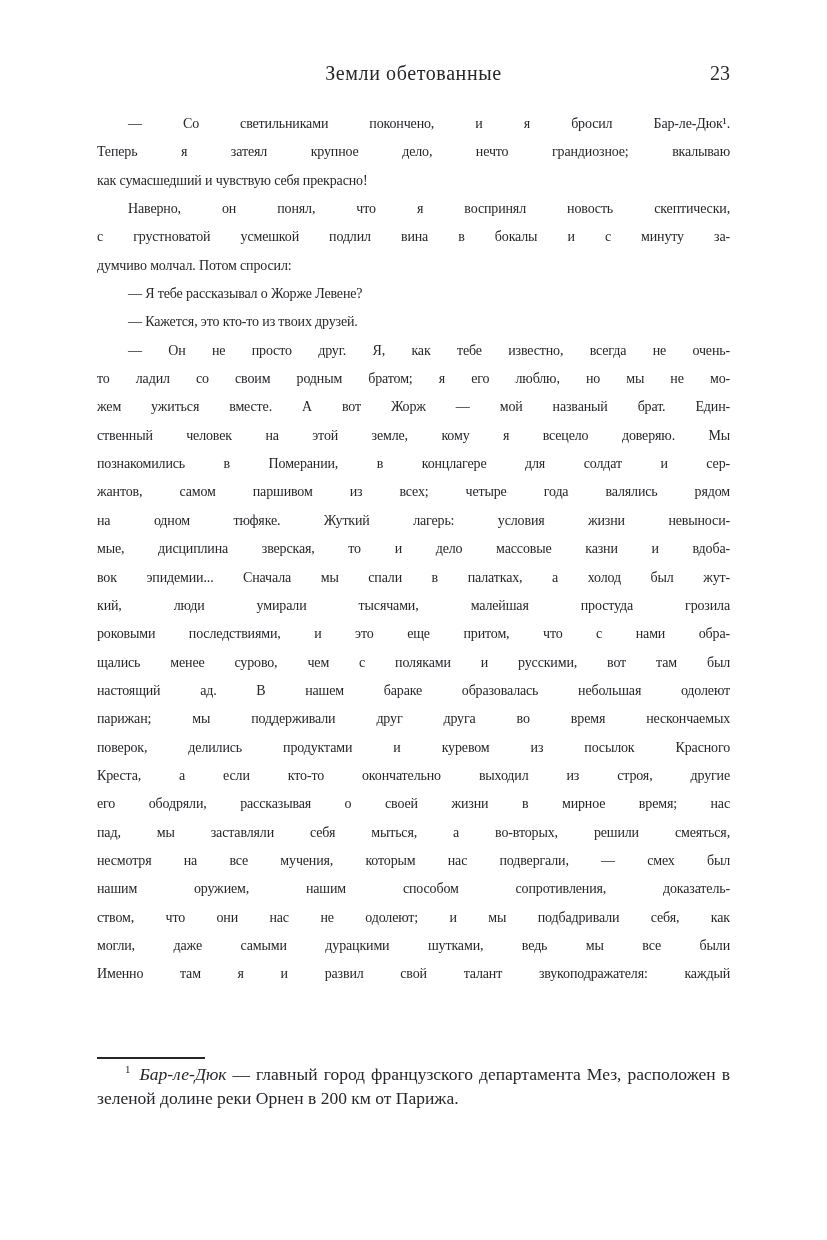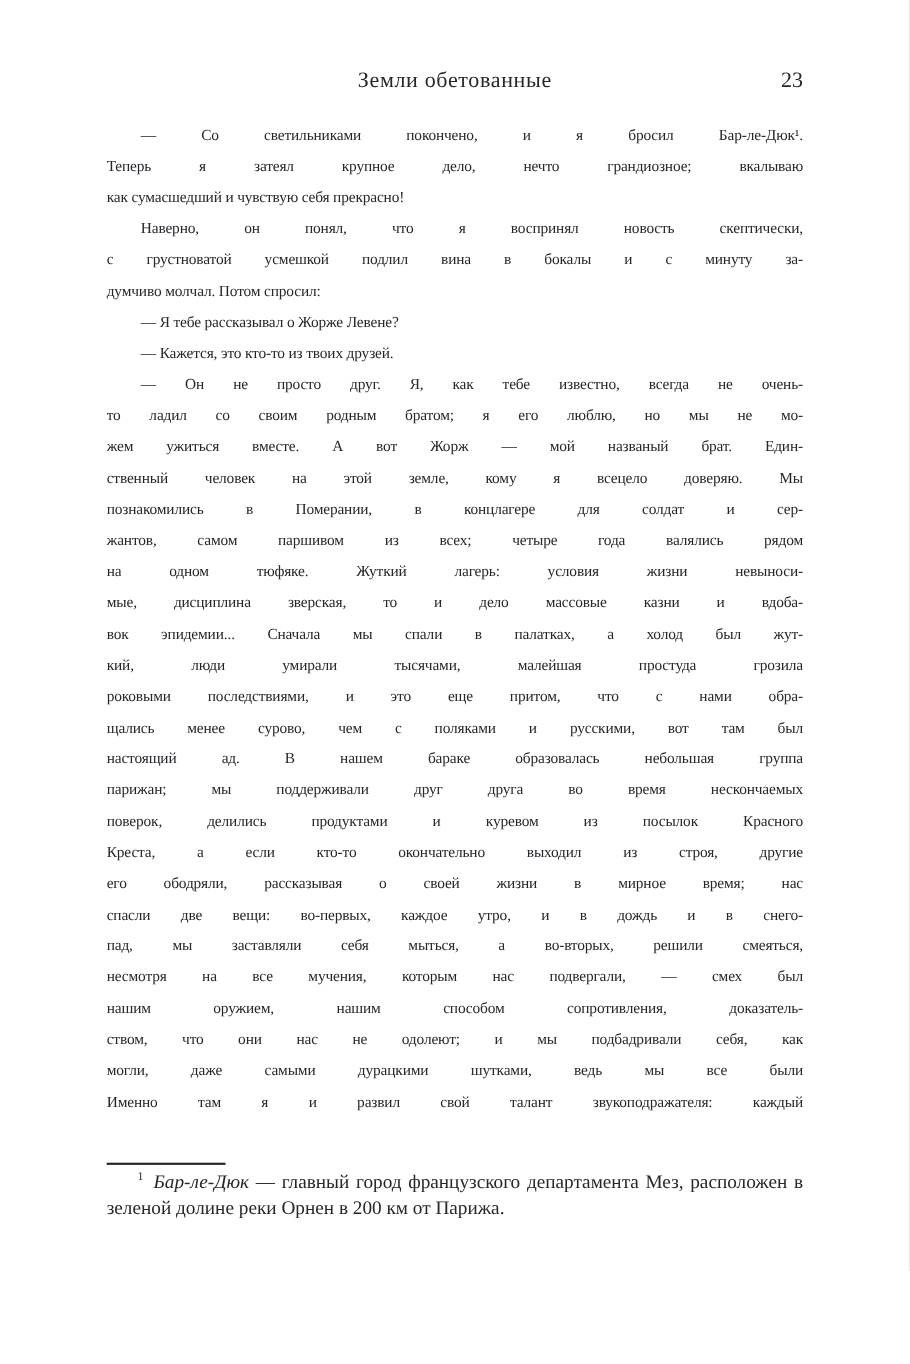--- a/index.html
+++ b/index.html
@@ -113,26 +113,25 @@
       <div class="line">жем ужиться вместе. А вот Жорж — мой названый брат. Един-</div>
       <div class="line">ственный человек на этой земле, кому я всецело доверяю. Мы</div>
       <div class="line">познакомились в Померании, в концлагере для солдат и сер-</div>
       <div class="line">жантов, самом паршивом из всех; четыре года валялись рядом</div>
       <div class="line">на одном тюфяке. Жуткий лагерь: условия жизни невыноси-</div>
       <div class="line">мые, дисциплина зверская, то и дело массовые казни и вдоба-</div>
       <div class="line">вок эпидемии... Сначала мы спали в палатках, а холод был жут-</div>
       <div class="line">кий, люди умирали тысячами, малейшая простуда грозила</div>
       <div class="line">роковыми последствиями, и это еще притом, что с нами обра-</div>
       <div class="line">щались менее сурово, чем с поляками и русскими, вот там был</div>
-      <div class="line">настоящий ад. В нашем бараке образовалась небольшая группа</div>
+      <div class="line">настоящий ад. В нашем бараке образовалась небольшая одолеют</div>
       <div class="line">парижан; мы поддерживали друг друга во время нескончаемых</div>
       <div class="line">поверок, делились продуктами и куревом из посылок Красного</div>
       <div class="line">Креста, а если кто-то окончательно выходил из строя, другие</div>
       <div class="line">его ободряли, рассказывая о своей жизни в мирное время; нас</div>
-      <div class="line">спасли две вещи: во-первых, каждое утро, и в дождь и в снего-</div>
       <div class="line">пад, мы заставляли себя мыться, а во-вторых, решили смеяться,</div>
       <div class="line">несмотря на все мучения, которым нас подвергали, — смех был</div>
       <div class="line">нашим оружием, нашим способом сопротивления, доказатель-</div>
       <div class="line">ством, что они нас не одолеют; и мы подбадривали себя, как</div>
       <div class="line">могли, даже самыми дурацкими шутками, ведь мы все были</div>
       <div class="line">Именно там я и развил свой талант звукоподражателя: каждый</div>
     </div>
 
   <div class="footnote-rule"></div>
 

